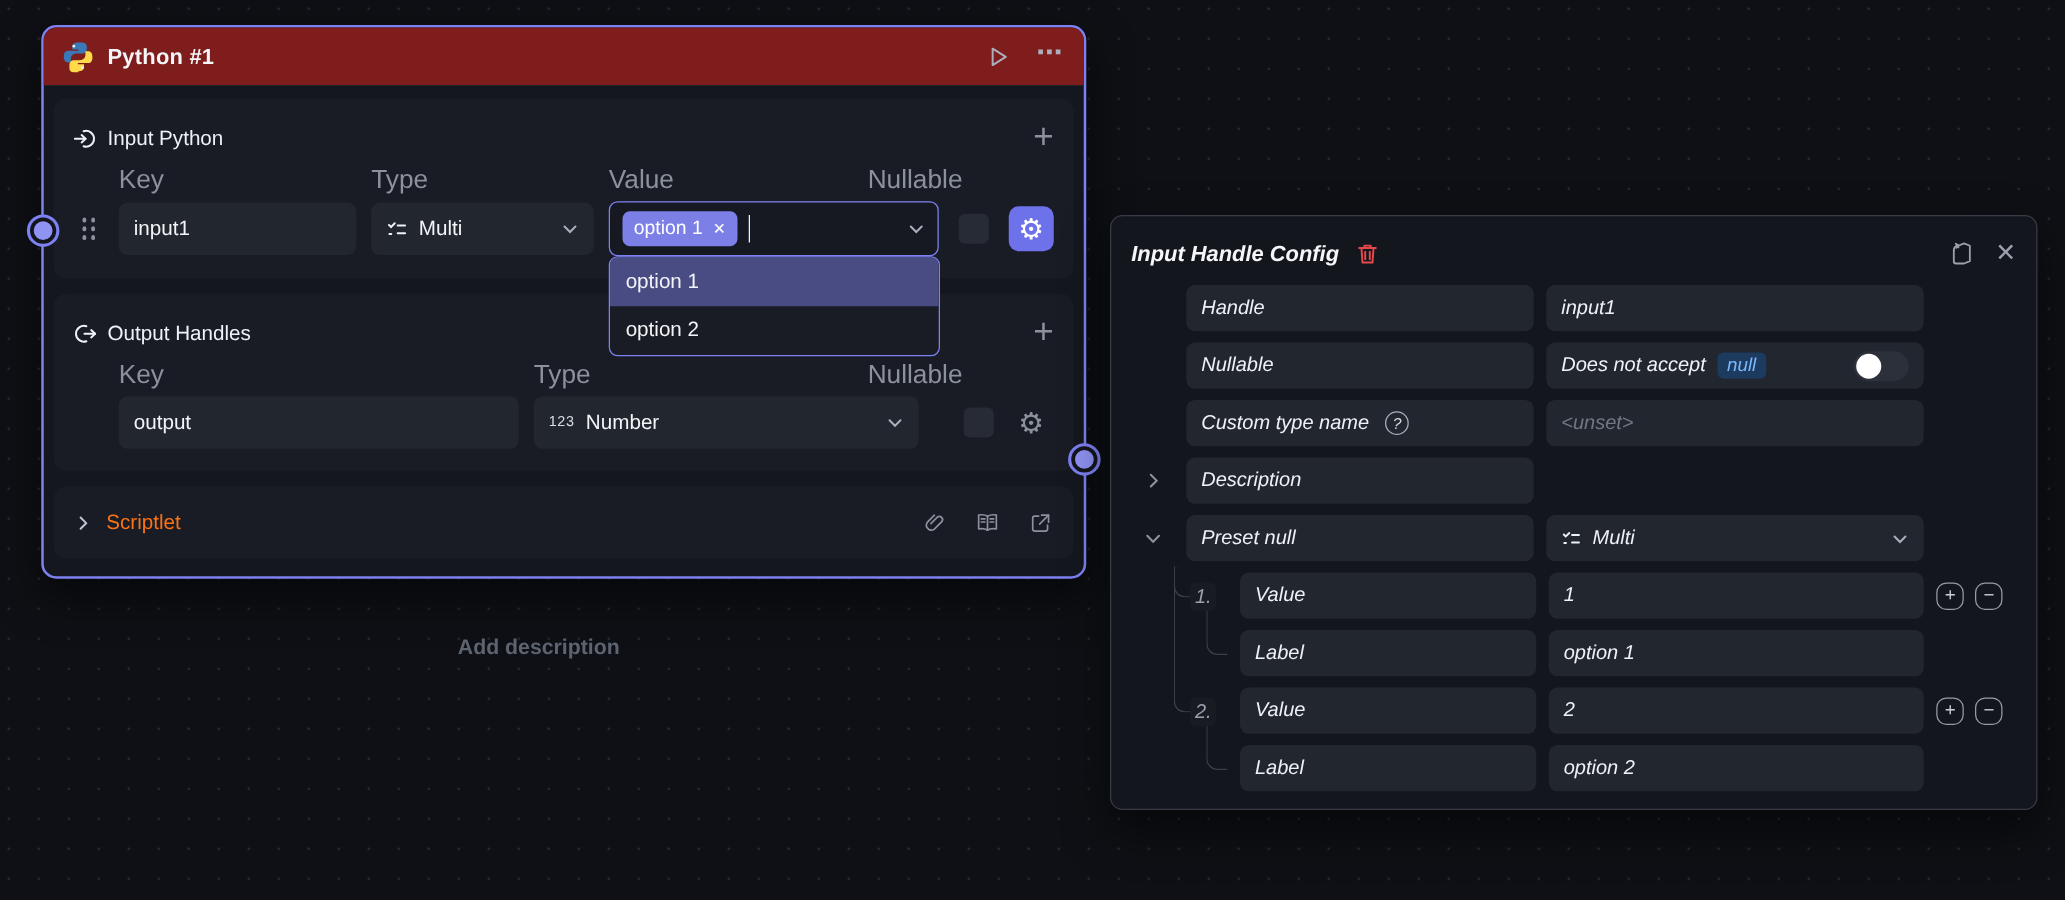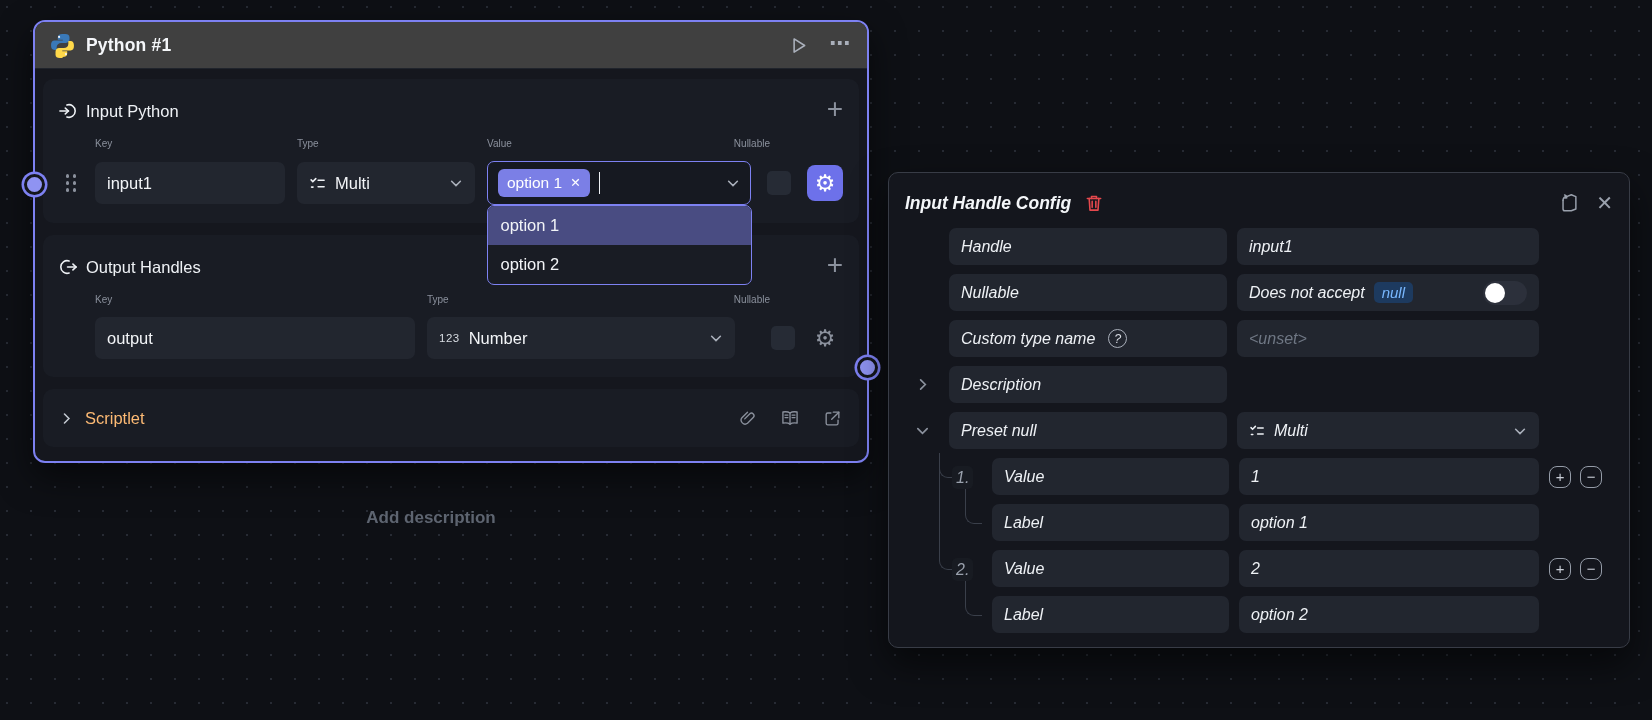--- a/index.html
+++ b/index.html
@@ -8,33 +8,33 @@
     background-image:radial-gradient(#272b34 1.1px,transparent 1.3px);
     background-size:24px 24px;background-position:-5px -5px;
     color:#f2f4f7;-webkit-font-smoothing:antialiased;}
   svg{display:block}
 
   
   .node{position:absolute;left:33px;top:20px;width:836px;box-sizing:border-box;
     background:#15171e;border:2px solid #7d81f2;border-radius:12px;
     box-shadow:0 14px 34px rgba(0,0,0,.55);}
   .node-header{display:flex;align-items:center;gap:11px;height:46px;padding:0 15px;
-    background:#404040;border-bottom:1px solid #20242c;border-radius:10px 10px 0 0;}
+    background:#7f1d1d;border-bottom:1px solid #20242c;border-radius:10px 10px 0 0;}
   .node-title{font-size:17.5px;font-weight:bold;color:#f4f6f9;letter-spacing:.2px;}
   .header-actions{margin-left:auto;display:flex;align-items:center;gap:20px;}
   .ellipsis{color:#aab0bb;font-size:21px;font-weight:bold;letter-spacing:2px;line-height:1;padding-bottom:6px}
   .node-body{padding:10px 8px 14px;display:flex;flex-direction:column;gap:12px;}
   .section{background:#191c24;border-radius:10px;padding:10px 16px 18px;}
   .section-header{display:flex;align-items:center;gap:9px;height:44px;}
   .section-title{font-size:16.5px;color:#eef1f5;}
   .plus-btn{margin-left:auto;color:#8b919d;font-size:28px;font-weight:200;line-height:1;padding-bottom:4px;cursor:default}
   .hgrid{display:grid;column-gap:12px;align-items:center;}
   .grid-in{grid-template-columns:24px 190px 178px 264px 1fr 36px;}
   .grid-out{grid-template-columns:24px 320px 308px 1fr 24px 36px;}
-  .col-label{color:#8b919d;font-size:10px;height:28px;line-height:22px;}
+  .col-label{color:#8b919d;font-size:21px;height:28px;line-height:22px;}
   .nullable-label{justify-self:end;margin-right:73px;}
   .drag-dots{display:grid;grid-template-columns:repeat(2,4px);grid-auto-rows:4px;gap:3px;width:11px;margin:0 auto;}
   .drag-dots i{width:3.5px;height:3.5px;border-radius:50%;background:#8b919d;}
   .field{background:#22262f;border-radius:7px;height:42px;display:flex;align-items:center;
     padding:0 12px;color:#f2f4f7;font-size:16.5px;box-sizing:border-box;border:none;outline:none;width:100%;}
   .select{gap:9px;}
   .chev{margin-left:auto;}
   .badge123{font-size:11.5px;font-weight:normal;color:#d8dce2;letter-spacing:.5px;}
   .multiselect{position:relative;height:44px;border:1.5px solid #7d81f2;background:#161921;
     border-radius:7px;display:flex;align-items:center;gap:9px;padding:0 10px;box-sizing:border-box;}
@@ -46,21 +46,21 @@
     background:#191c24;border:1.5px solid #7d81f2;border-radius:7px;overflow:hidden;}
   .dd-option{height:39px;display:flex;align-items:center;padding:0 13px;font-size:16.5px;color:#f2f4f7;}
   .dd-option.selected{background:#494c82;}
   .checkbox{width:24px;height:24px;border-radius:5px;background:#262b35;justify-self:center;}
   .gear-btn{width:36px;height:36px;border-radius:8px;display:flex;align-items:center;justify-content:center;
     font-size:23px;line-height:1;}
   .gear-btn.active{background:#6d71ea;color:#ffffff;}
   .gear-btn.plain{color:#8b919d;background:transparent;}
   .scriptlet{display:flex;align-items:center;gap:12px;height:58px;padding:0 17px;
     background:#191c24;border-radius:10px;}
-  .scriptlet-title{font-size:16.5px;color:#fdba74;}
+  .scriptlet-title{font-size:16.5px;color:#f97316;}
   .scriptlet-icons{margin-left:auto;display:flex;align-items:center;gap:23px;}
   .port{position:absolute;width:15px;height:15px;border-radius:50%;background:#8f93f2;
     border:3px solid #14161c;box-shadow:0 0 0 2.5px #7d81f2;}
   .port.in{left:-11px;top:152px;}
   .port.out{right:-11px;top:335px;}
   .add-desc{position:absolute;left:33px;top:508px;width:796px;text-align:center;
     color:#5d6470;font-weight:bold;font-size:17px;}
 
   
   .panel{position:absolute;left:888px;top:172px;width:742px;box-sizing:border-box;

